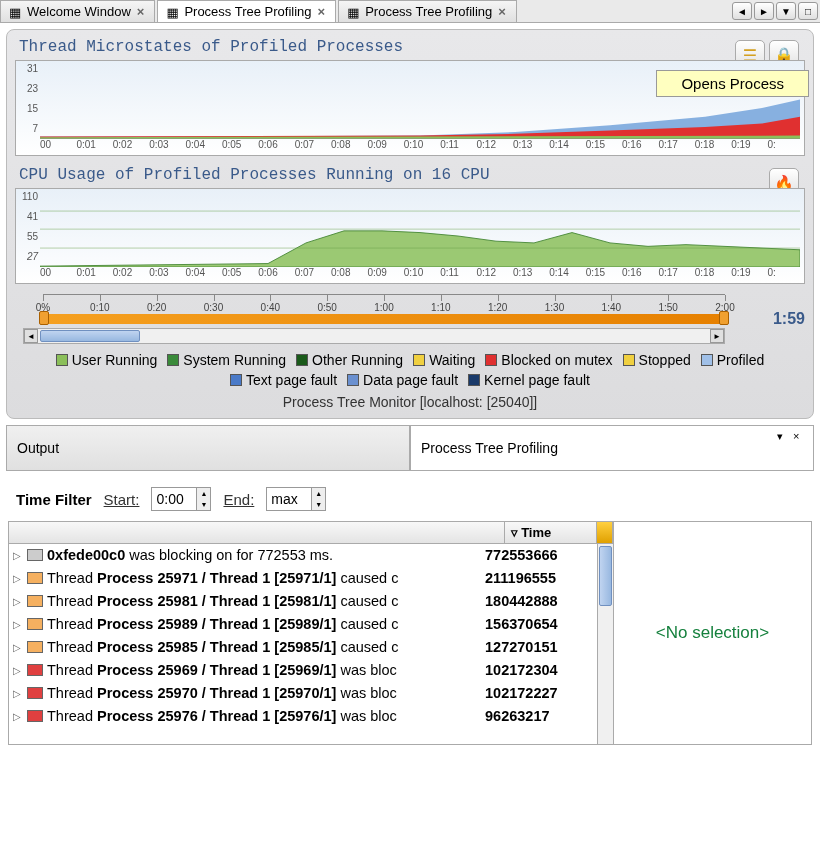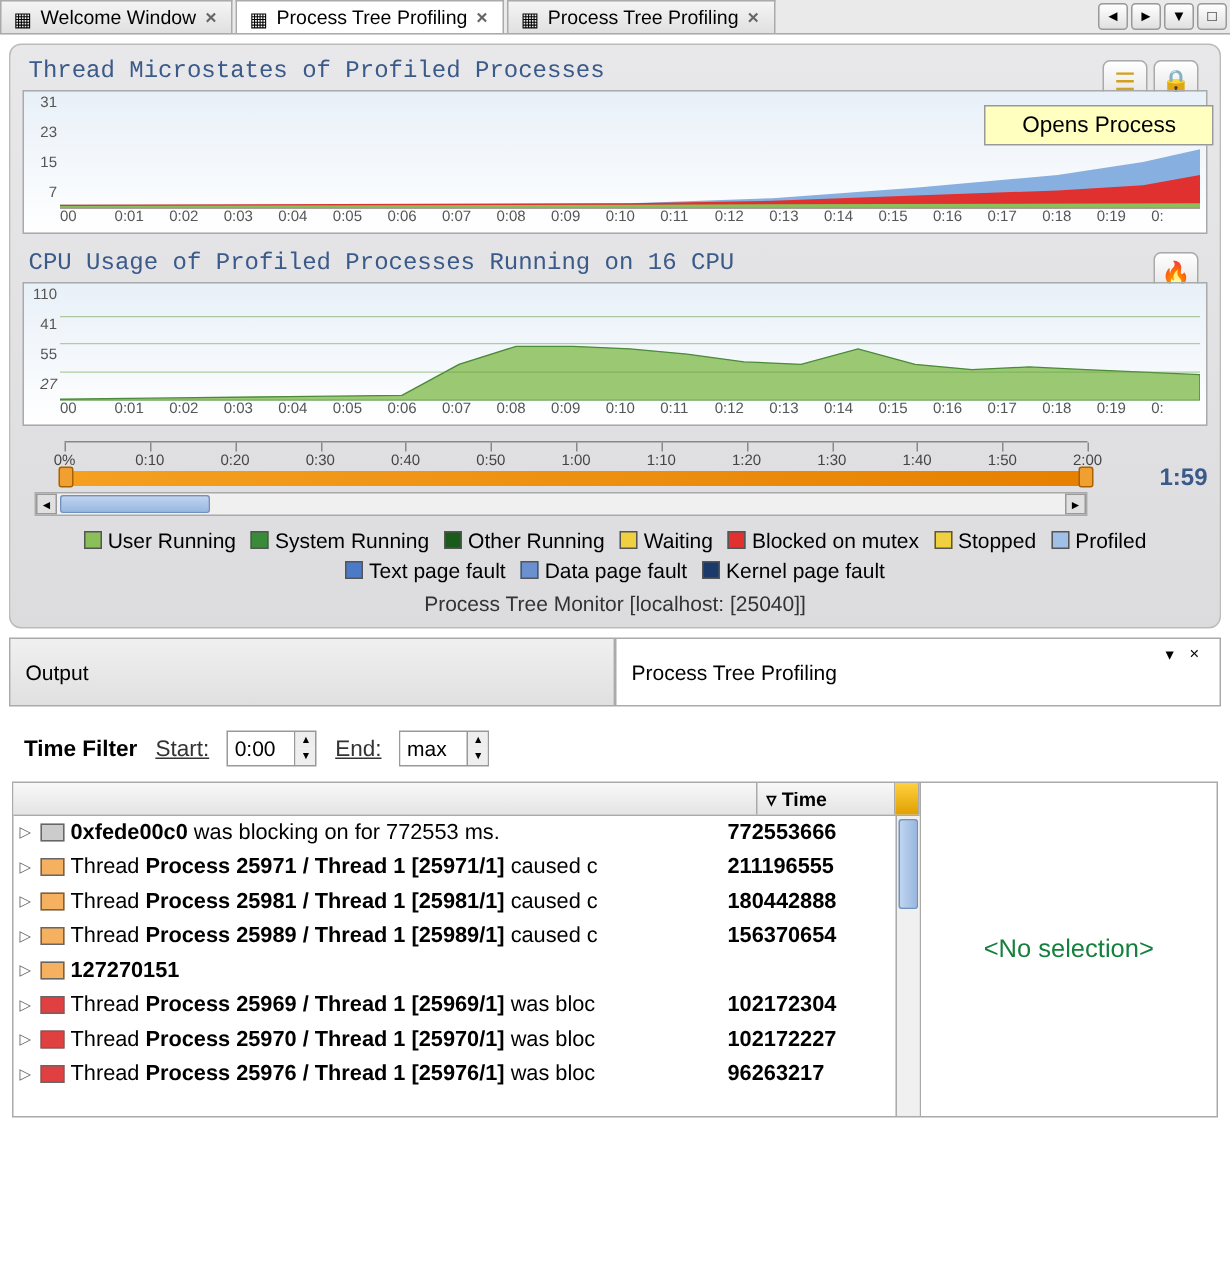--- a/index.html
+++ b/index.html
@@ -340,20 +340,21 @@
           </div>
           <div class="row">
             <span class="expand">▷</span>
             <span class="ric" style="background:#f5b060"></span>
             <span class="desc">Thread <b>Process 25989 / Thread 1 [25989/1]</b> caused c</span>
             <span class="time">156370654</span>
           </div>
           <div class="row">
             <span class="expand">▷</span>
             <span class="ric" style="background:#f5b060"></span>
+            <span class="desc">Thread <b>Process 25985 / Thread 1 [25985/1]</b> caused c</span>
             <span class="time">127270151</span>
           </div>
           <div class="row">
             <span class="expand">▷</span>
             <span class="ric" style="background:#e04040"></span>
             <span class="desc">Thread <b>Process 25969 / Thread 1 [25969/1]</b> was bloc</span>
             <span class="time">102172304</span>
           </div>
           <div class="row">
             <span class="expand">▷</span>

